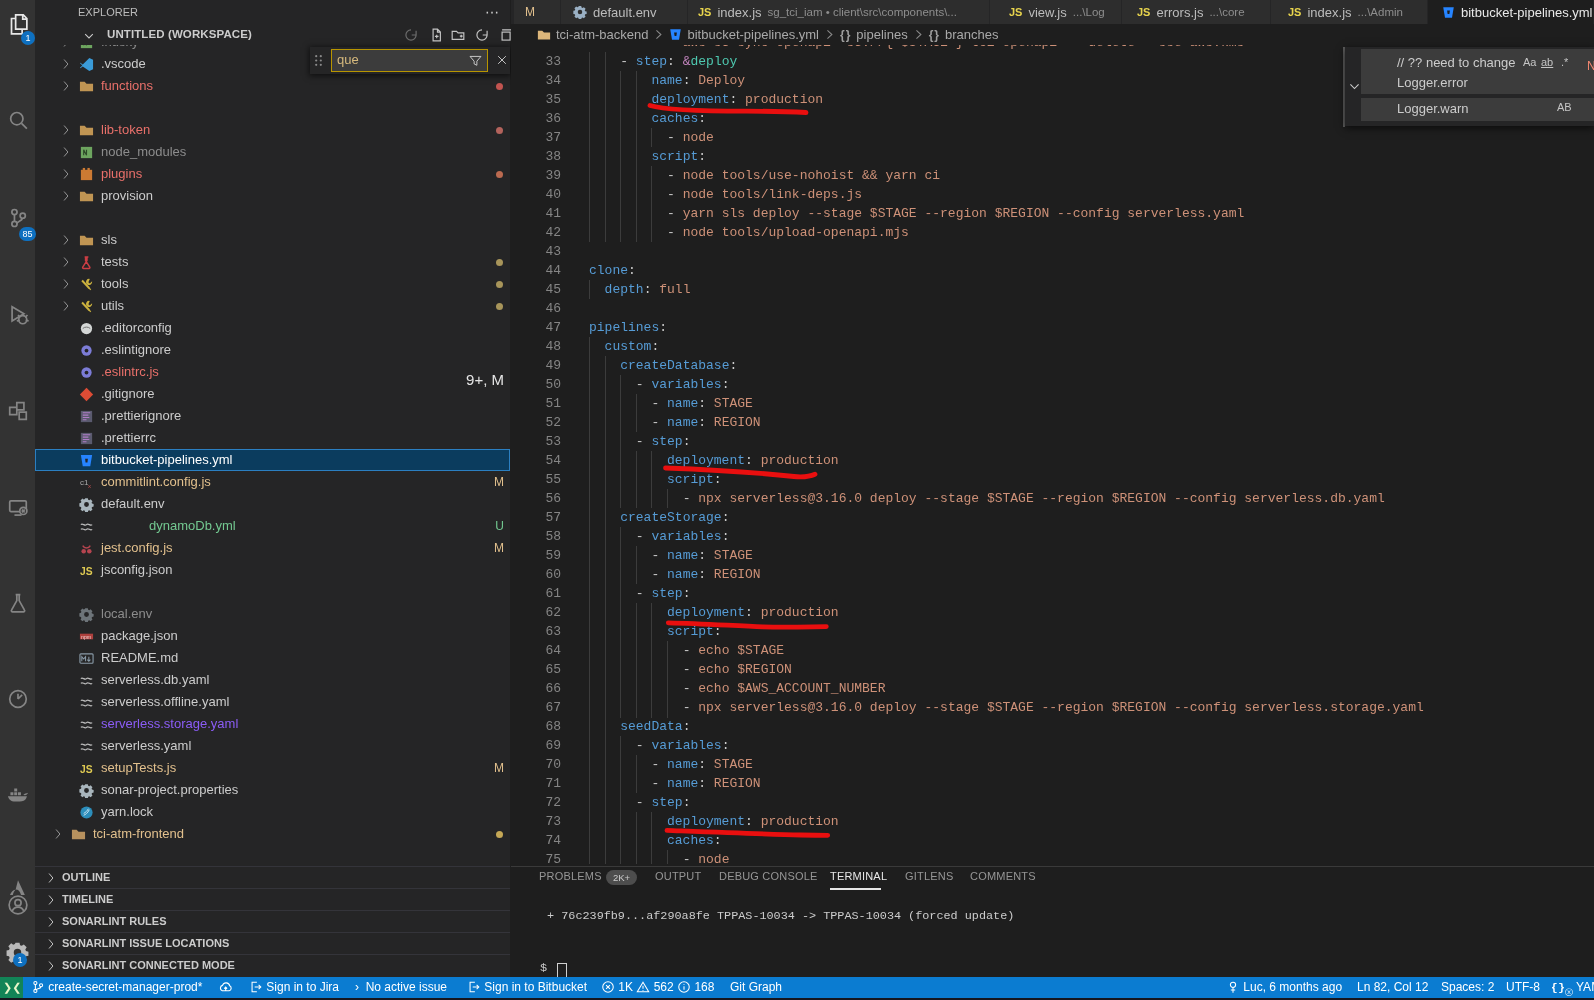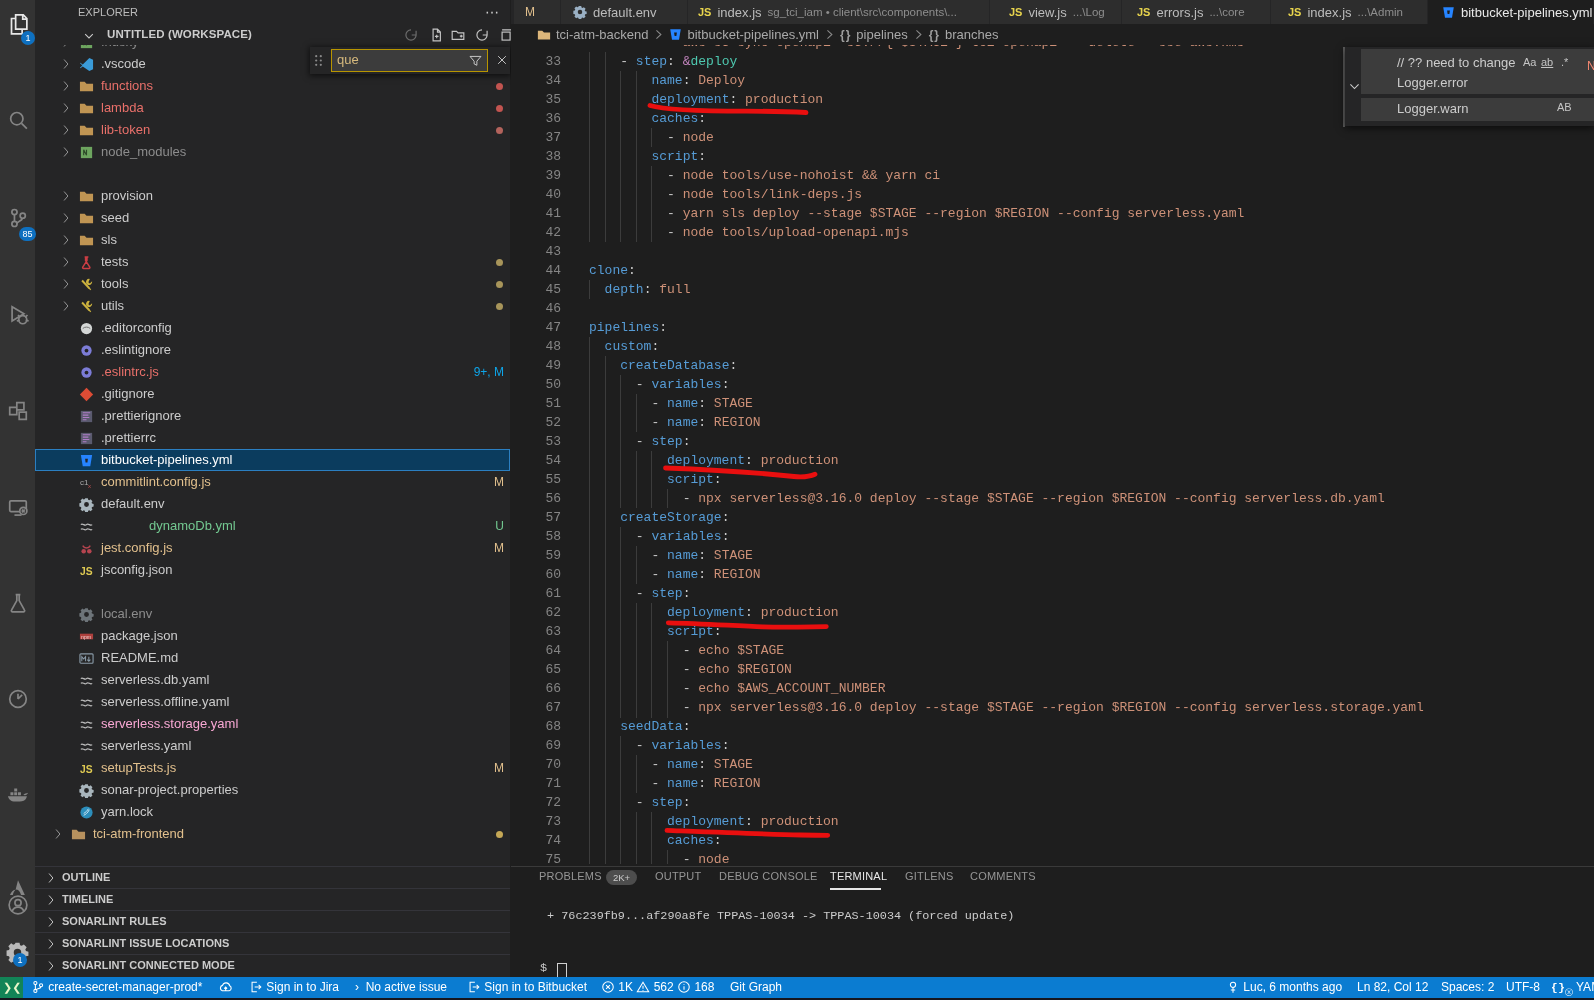--- a/index.html
+++ b/index.html
@@ -199,34 +199,20 @@
           </svg>
         </div>
         <div class="abs" style="left:44px;top:3.5px;">
           <svg width="15" height="15" viewBox="0 0 16 16">
             <path d="M1 3 H6 L8 5 H15 V13 H1 Z" fill="#c09553"></path>
           </svg>
         </div>
         <div class="abs" style="left:66px;top:0;height:22px;line-height:22px;color:#e9706a;white-space:pre;">functions</div>
         <div class="abs" style="left:461px;top:8px;width:7px;height:7px;border-radius:4px;background:#c25450;"></div>
       </div>
-      <div class="abs treerow" style="top:52px;">
-        <div class="abs" style="left:24px;top:4px;">
-          <svg width="14" height="14" viewBox="0 0 22 22" fill="none" stroke="#b8b8b8" stroke-width="1.2">
-            <path d="M8 4 L14 11 L8 18"></path>
-          </svg>
-        </div>
-        <div class="abs" style="left:44px;top:3.5px;">
-          <svg width="15" height="15" viewBox="0 0 16 16">
-            <path d="M1 3 H6 L8 5 H15 V13 H1 Z" fill="#c09553"></path>
-          </svg>
-        </div>
-        <div class="abs" style="left:66px;top:0;height:22px;line-height:22px;color:#e9706a;white-space:pre;">lambda</div>
-        <div class="abs" style="left:461px;top:8px;width:7px;height:7px;border-radius:4px;background:#c25450;"></div>
-      </div>
       <div class="abs treerow" style="top:74px;">
         <div class="abs" style="left:24px;top:4px;">
           <svg width="14" height="14" viewBox="0 0 22 22" fill="none" stroke="#b8b8b8" stroke-width="1.2">
             <path d="M8 4 L14 11 L8 18"></path>
           </svg>
         </div>
         <div class="abs" style="left:44px;top:3.5px;">
           <svg width="15" height="15" viewBox="0 0 16 16">
             <path d="M1 3 H6 L8 5 H15 V13 H1 Z" fill="#c09553"></path>
           </svg>
@@ -241,45 +227,48 @@
           </svg>
         </div>
         <div class="abs" style="left:44px;top:3.5px;">
           <svg width="15" height="15" viewBox="0 0 16 16">
             <rect x="2" y="2" width="12" height="12" fill="#6da55f"></rect>
             <path d="M5 11 V5 L8 11 V5" stroke="#2d4a28" stroke-width="1.2" fill="none"></path>
           </svg>
         </div>
         <div class="abs" style="left:66px;top:0;height:22px;line-height:22px;color:#8c8c8c;white-space:pre;">node_modules</div>
       </div>
+      <div class="abs treerow" style="top:118px;">
+        <div class="abs" style="left:24px;top:4px;">
+          <svg width="14" height="14" viewBox="0 0 22 22" fill="none" stroke="#b8b8b8" stroke-width="1.2">
+            <path d="M8 4 L14 11 L8 18"></path>
+          </svg>
+        </div>
+        <div class="abs" style="left:44px;top:3.5px;">
+          <svg width="15" height="15" viewBox="0 0 16 16">
+            <rect x="2" y="3" width="12" height="11" fill="#cc7a33"></rect>
+            <rect x="4" y="1" width="2.5" height="4" fill="#cc7a33"></rect>
+            <rect x="9" y="1" width="2.5" height="4" fill="#cc7a33"></rect>
+          </svg>
+        </div>
+        <div class="abs" style="left:66px;top:0;height:22px;line-height:22px;color:#e9706a;white-space:pre;">plugins</div>
+        <div class="abs" style="left:461px;top:8px;width:7px;height:7px;border-radius:4px;background:#bb6a50;"></div>
+      </div>
       <div class="abs treerow" style="top:140px;">
         <div class="abs" style="left:24px;top:4px;">
           <svg width="14" height="14" viewBox="0 0 22 22" fill="none" stroke="#b8b8b8" stroke-width="1.2">
             <path d="M8 4 L14 11 L8 18"></path>
           </svg>
         </div>
         <div class="abs" style="left:44px;top:3.5px;">
           <svg width="15" height="15" viewBox="0 0 16 16">
             <path d="M1 3 H6 L8 5 H15 V13 H1 Z" fill="#c09553"></path>
           </svg>
         </div>
         <div class="abs" style="left:66px;top:0;height:22px;line-height:22px;color:#cccccc;white-space:pre;">provision</div>
-      </div>
-      <div class="abs treerow" style="top:162px;">
-        <div class="abs" style="left:24px;top:4px;">
-          <svg width="14" height="14" viewBox="0 0 22 22" fill="none" stroke="#b8b8b8" stroke-width="1.2">
-            <path d="M8 4 L14 11 L8 18"></path>
-          </svg>
-        </div>
-        <div class="abs" style="left:44px;top:3.5px;">
-          <svg width="15" height="15" viewBox="0 0 16 16">
-            <path d="M1 3 H6 L8 5 H15 V13 H1 Z" fill="#c09553"></path>
-          </svg>
-        </div>
-        <div class="abs" style="left:66px;top:0;height:22px;line-height:22px;color:#cccccc;white-space:pre;">seed</div>
       </div>
       <div class="abs treerow" style="top:184px;">
         <div class="abs" style="left:24px;top:4px;">
           <svg width="14" height="14" viewBox="0 0 22 22" fill="none" stroke="#b8b8b8" stroke-width="1.2">
             <path d="M8 4 L14 11 L8 18"></path>
           </svg>
         </div>
         <div class="abs" style="left:44px;top:3.5px;">
           <svg width="15" height="15" viewBox="0 0 16 16">
             <path d="M1 3 H6 L8 5 H15 V13 H1 Z" fill="#c09553"></path>
@@ -350,21 +339,21 @@
         <div class="abs" style="left:66px;top:0;height:22px;line-height:22px;color:#cccccc;white-space:pre;">.eslintignore</div>
       </div>
       <div class="abs treerow" style="top:316px;">
         <div class="abs" style="left:44px;top:3.5px;">
           <svg width="15" height="15" viewBox="0 0 16 16">
             <circle cx="8" cy="8" r="5.5" fill="#7c7cd6"></circle>
             <circle cx="8" cy="8" r="2" fill="#252526"></circle>
           </svg>
         </div>
         <div class="abs" style="left:66px;top:0;height:22px;line-height:22px;color:#e9706a;white-space:pre;">.eslintrc.js</div>
-        <div class="abs" style="right:6px;top:0;height:22px;line-height:22px;color:#0ea5e9;font-size:12px;">9+, M</div>
+        <div class="abs" style="right:6px;top:8px;height:22px;line-height:22px;color:#e5e5e5;font-size:15px;">9+, M</div>
       </div>
       <div class="abs treerow" style="top:338px;">
         <div class="abs" style="left:44px;top:3.5px;">
           <svg width="15" height="15" viewBox="0 0 16 16">
             <rect x="3" y="3" width="10" height="10" transform="rotate(45 8 8)" fill="#dd4c35"></rect>
           </svg>
         </div>
         <div class="abs" style="left:66px;top:0;height:22px;line-height:22px;color:#cccccc;white-space:pre;">.gitignore</div>
       </div>
       <div class="abs treerow" style="top:360px;">
@@ -481,21 +470,21 @@
           </svg>
         </div>
         <div class="abs" style="left:66px;top:0;height:22px;line-height:22px;color:#cccccc;white-space:pre;">serverless.offline.yaml</div>
       </div>
       <div class="abs treerow" style="top:668px;">
         <div class="abs" style="left:44px;top:3.5px;">
           <svg width="15" height="15" viewBox="0 0 16 16">
             <path d="M2 6 C4 4 6 8 8 6 C10 4 12 8 14 6 M2 11 C4 9 6 13 8 11 C10 9 12 13 14 11" stroke="#bcbcbc" stroke-width="1.3" fill="none"></path>
           </svg>
         </div>
-        <div class="abs" style="left:66px;top:0;height:22px;line-height:22px;color:#f9a8d4;white-space:pre;">serverless.storage.yaml</div>
+        <div class="abs" style="left:66px;top:0;height:22px;line-height:22px;color:#8b5cf6;white-space:pre;">serverless.storage.yaml</div>
       </div>
       <div class="abs treerow" style="top:690px;">
         <div class="abs" style="left:44px;top:3.5px;">
           <svg width="15" height="15" viewBox="0 0 16 16">
             <path d="M2 6 C4 4 6 8 8 6 C10 4 12 8 14 6 M2 11 C4 9 6 13 8 11 C10 9 12 13 14 11" stroke="#bcbcbc" stroke-width="1.3" fill="none"></path>
           </svg>
         </div>
         <div class="abs" style="left:66px;top:0;height:22px;line-height:22px;color:#cccccc;white-space:pre;">serverless.yaml</div>
       </div>
       <div class="abs treerow" style="top:712px;">

